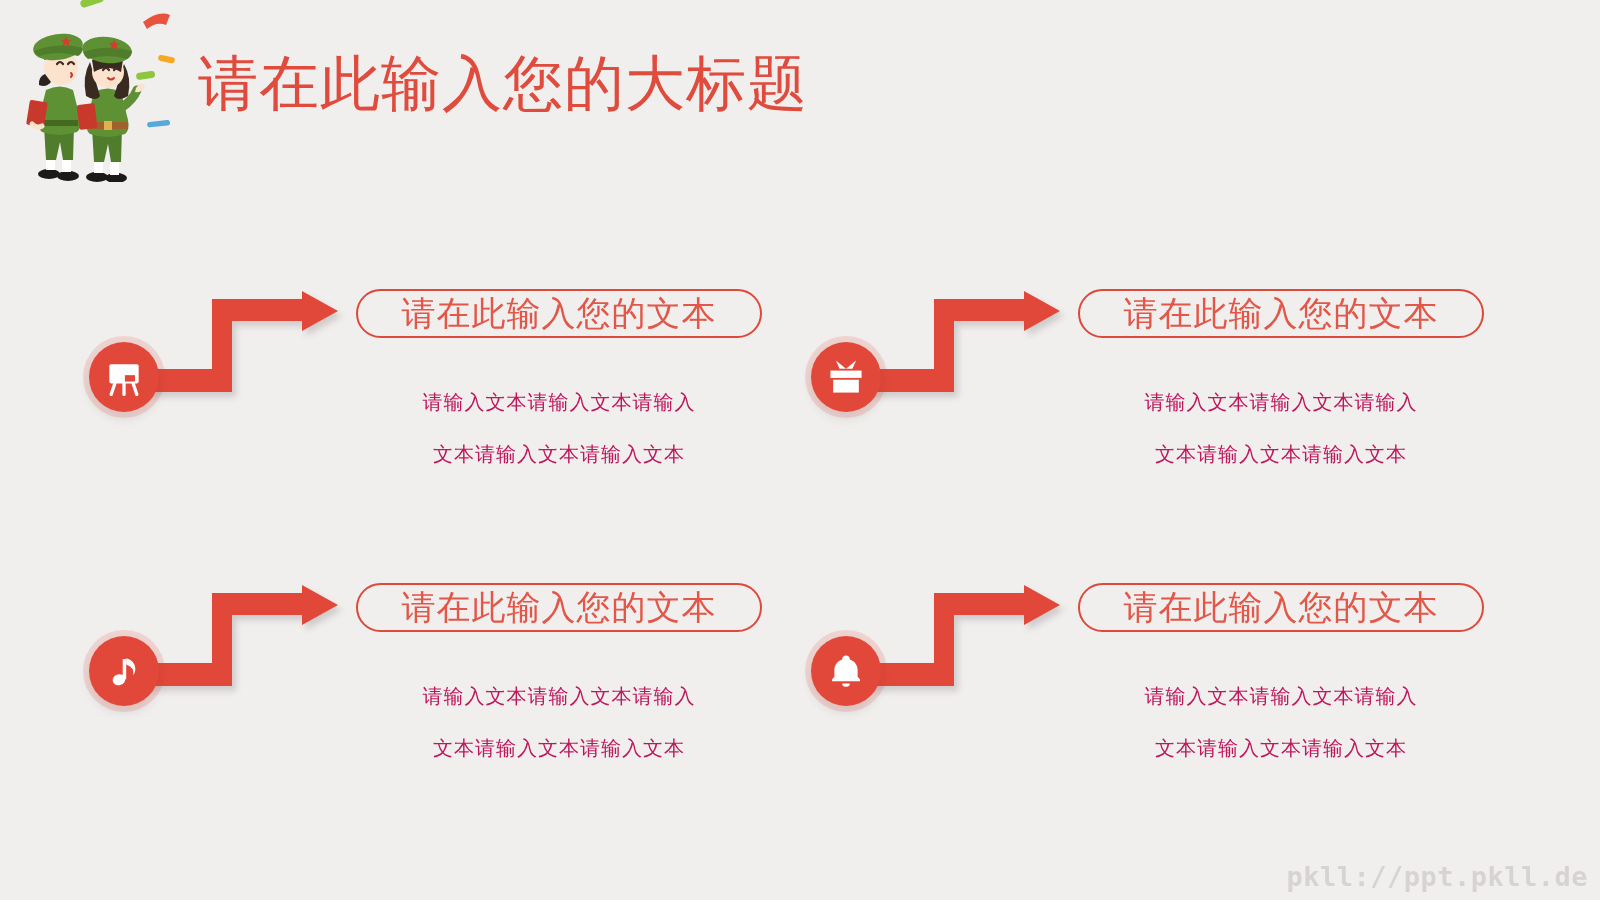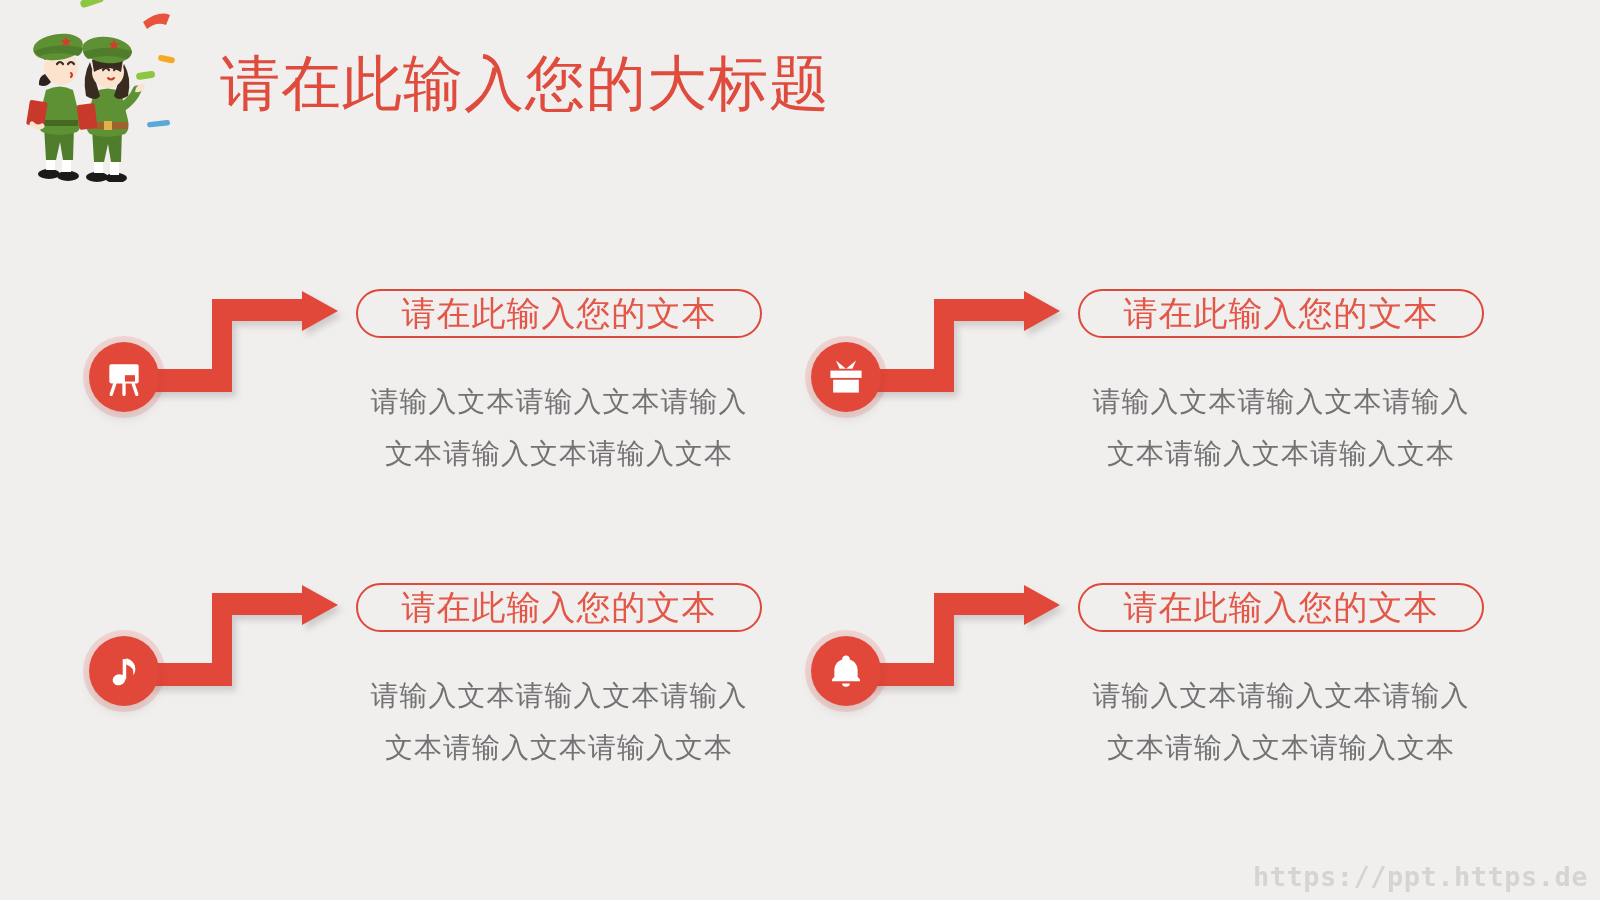--- a/index.html
+++ b/index.html
@@ -10,21 +10,21 @@
     overflow: hidden;
     font-family: "Liberation Sans", sans-serif;
   }
 
   
   .illustration {
     position: absolute; left: 8px; top: 0;
     width: 182px; height: 182px;
   }
   .slide-title {
-    position: absolute; left: 220px; top: 44px;
+    position: absolute; left: 198px; top: 44px;
     font-size: 60px; font-weight: 500;
     color: #DF4B3C; letter-spacing: 1px;
     white-space: nowrap;
   }
 
   
   .section { position: absolute; width: 700px; height: 225px; }
   .sec-tl { left: 84px;  top: 270px; }
   .sec-tr { left: 806px; top: 270px; }
   .sec-bl { left: 84px;  top: 564px; }
@@ -51,21 +51,21 @@
     width: 402px; height: 45px;
     border: 2px solid #DB4A3B; border-radius: 26px;
     display: flex; align-items: center; justify-content: center;
     color: #E25748; font-size: 34px; letter-spacing: 1px;
     background: transparent;
   }
 
   .body-text {
     position: absolute; left: 232px; top: 106px;
     width: 486px; text-align: center;
-    font-size: 28px; color: #737373;
+    font-size: 20px; color: #be185d;
     line-height: 52px; letter-spacing: 1px;
   }
   .body-line { white-space: nowrap; }
 
   
   .watermark {
     position: absolute; right: 12px; bottom: 8px;
     font-family: "DejaVu Sans Mono", monospace;
     font-size: 27px; font-weight: 700;
     color: #D8D3D3; letter-spacing: 0.5px;
@@ -198,13 +198,13 @@
       <path d="M19.8 37.6 a4.2 3.6 0 0 0 8.4 0 z" fill="#fff"></path>
     </svg>
   </div>
   <div class="pill">请在此输入您的文本</div>
   <div class="body-text">
     <div class="body-line">请输入文本请输入文本请输入</div>
     <div class="body-line">文本请输入文本请输入文本</div>
   </div>
 </div>
 
-<div class="watermark">https://ppt.https.de</div>
+<div class="watermark">pkll://ppt.pkll.de</div>
 
 </body></html>

